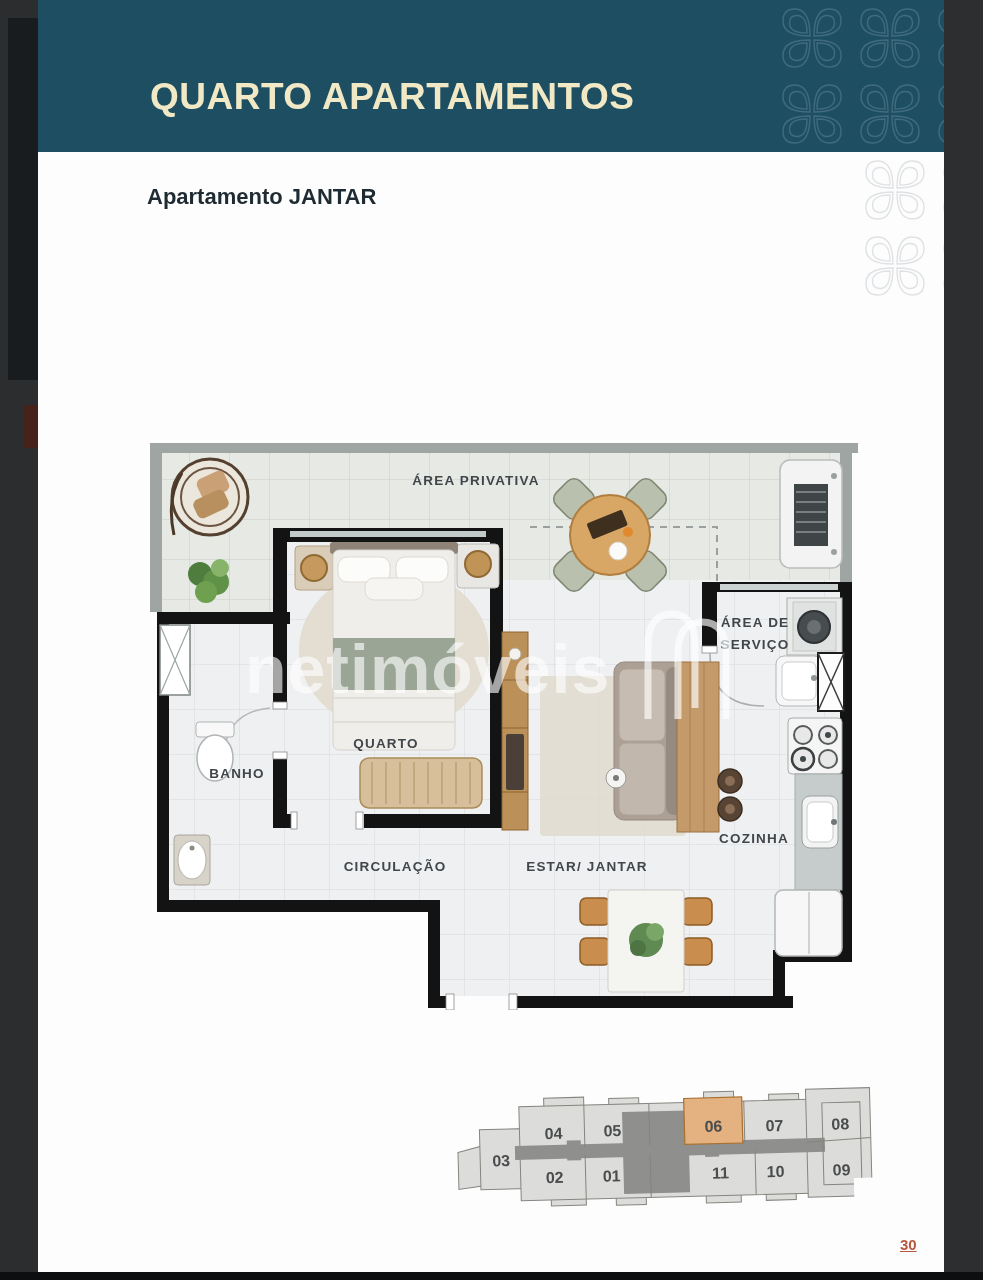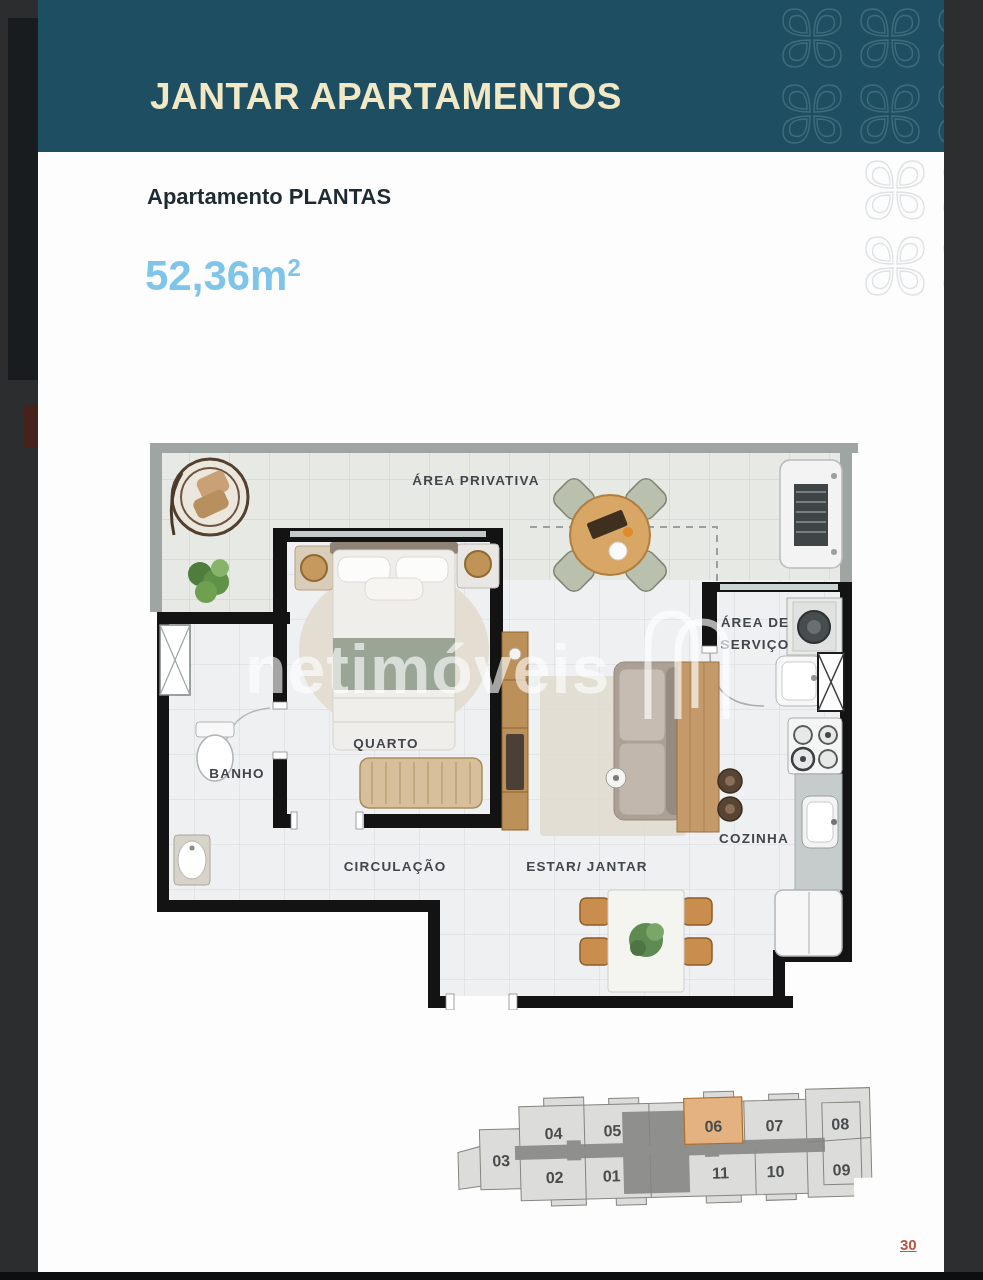--- a/index.html
+++ b/index.html
@@ -60,29 +60,28 @@
     <div class="left-photo"></div>
     <div class="left-red"></div>
   </div>
 
   <div class="page">
 
     <div class="header">
       <svg class="header-deco" width="170" height="152">
         <rect width="170" height="152" fill="url(#flowTeal)"></rect>
       </svg>
-      <div class="header-title">JANTAR APARTAMENTOS</div>
+      <div class="header-title">QUARTO APARTAMENTOS</div>
     </div>
 
     <svg class="white-deco" width="88" height="160">
       <rect width="88" height="160" fill="url(#flowGray)"></rect>
     </svg>
 
-    <div class="apt-name">Apartamento PLANTAS</div>
-    <div class="apt-area"><span>52,36m</span><sup>2</sup></div>
+    <div class="apt-name">Apartamento JANTAR</div>
 
     <svg class="floorplan" width="710" height="570" viewBox="0 0 710 570">
       <defs>
         <pattern id="gridIn" width="45" height="45" patternUnits="userSpaceOnUse">
           <rect width="45" height="45" fill="#eef0f2"></rect>
           <path d="M45 0 V45 M0 45 H45" stroke="#dfe1e3" stroke-width="1.5" fill="none"></path>
         </pattern>
         <pattern id="gridTer" width="40" height="40" patternUnits="userSpaceOnUse">
           <rect width="40" height="40" fill="#e7e9e5"></rect>
           <path d="M40 0 V40 M0 40 H40" stroke="#d5d8d2" stroke-width="1.5" fill="none"></path>

